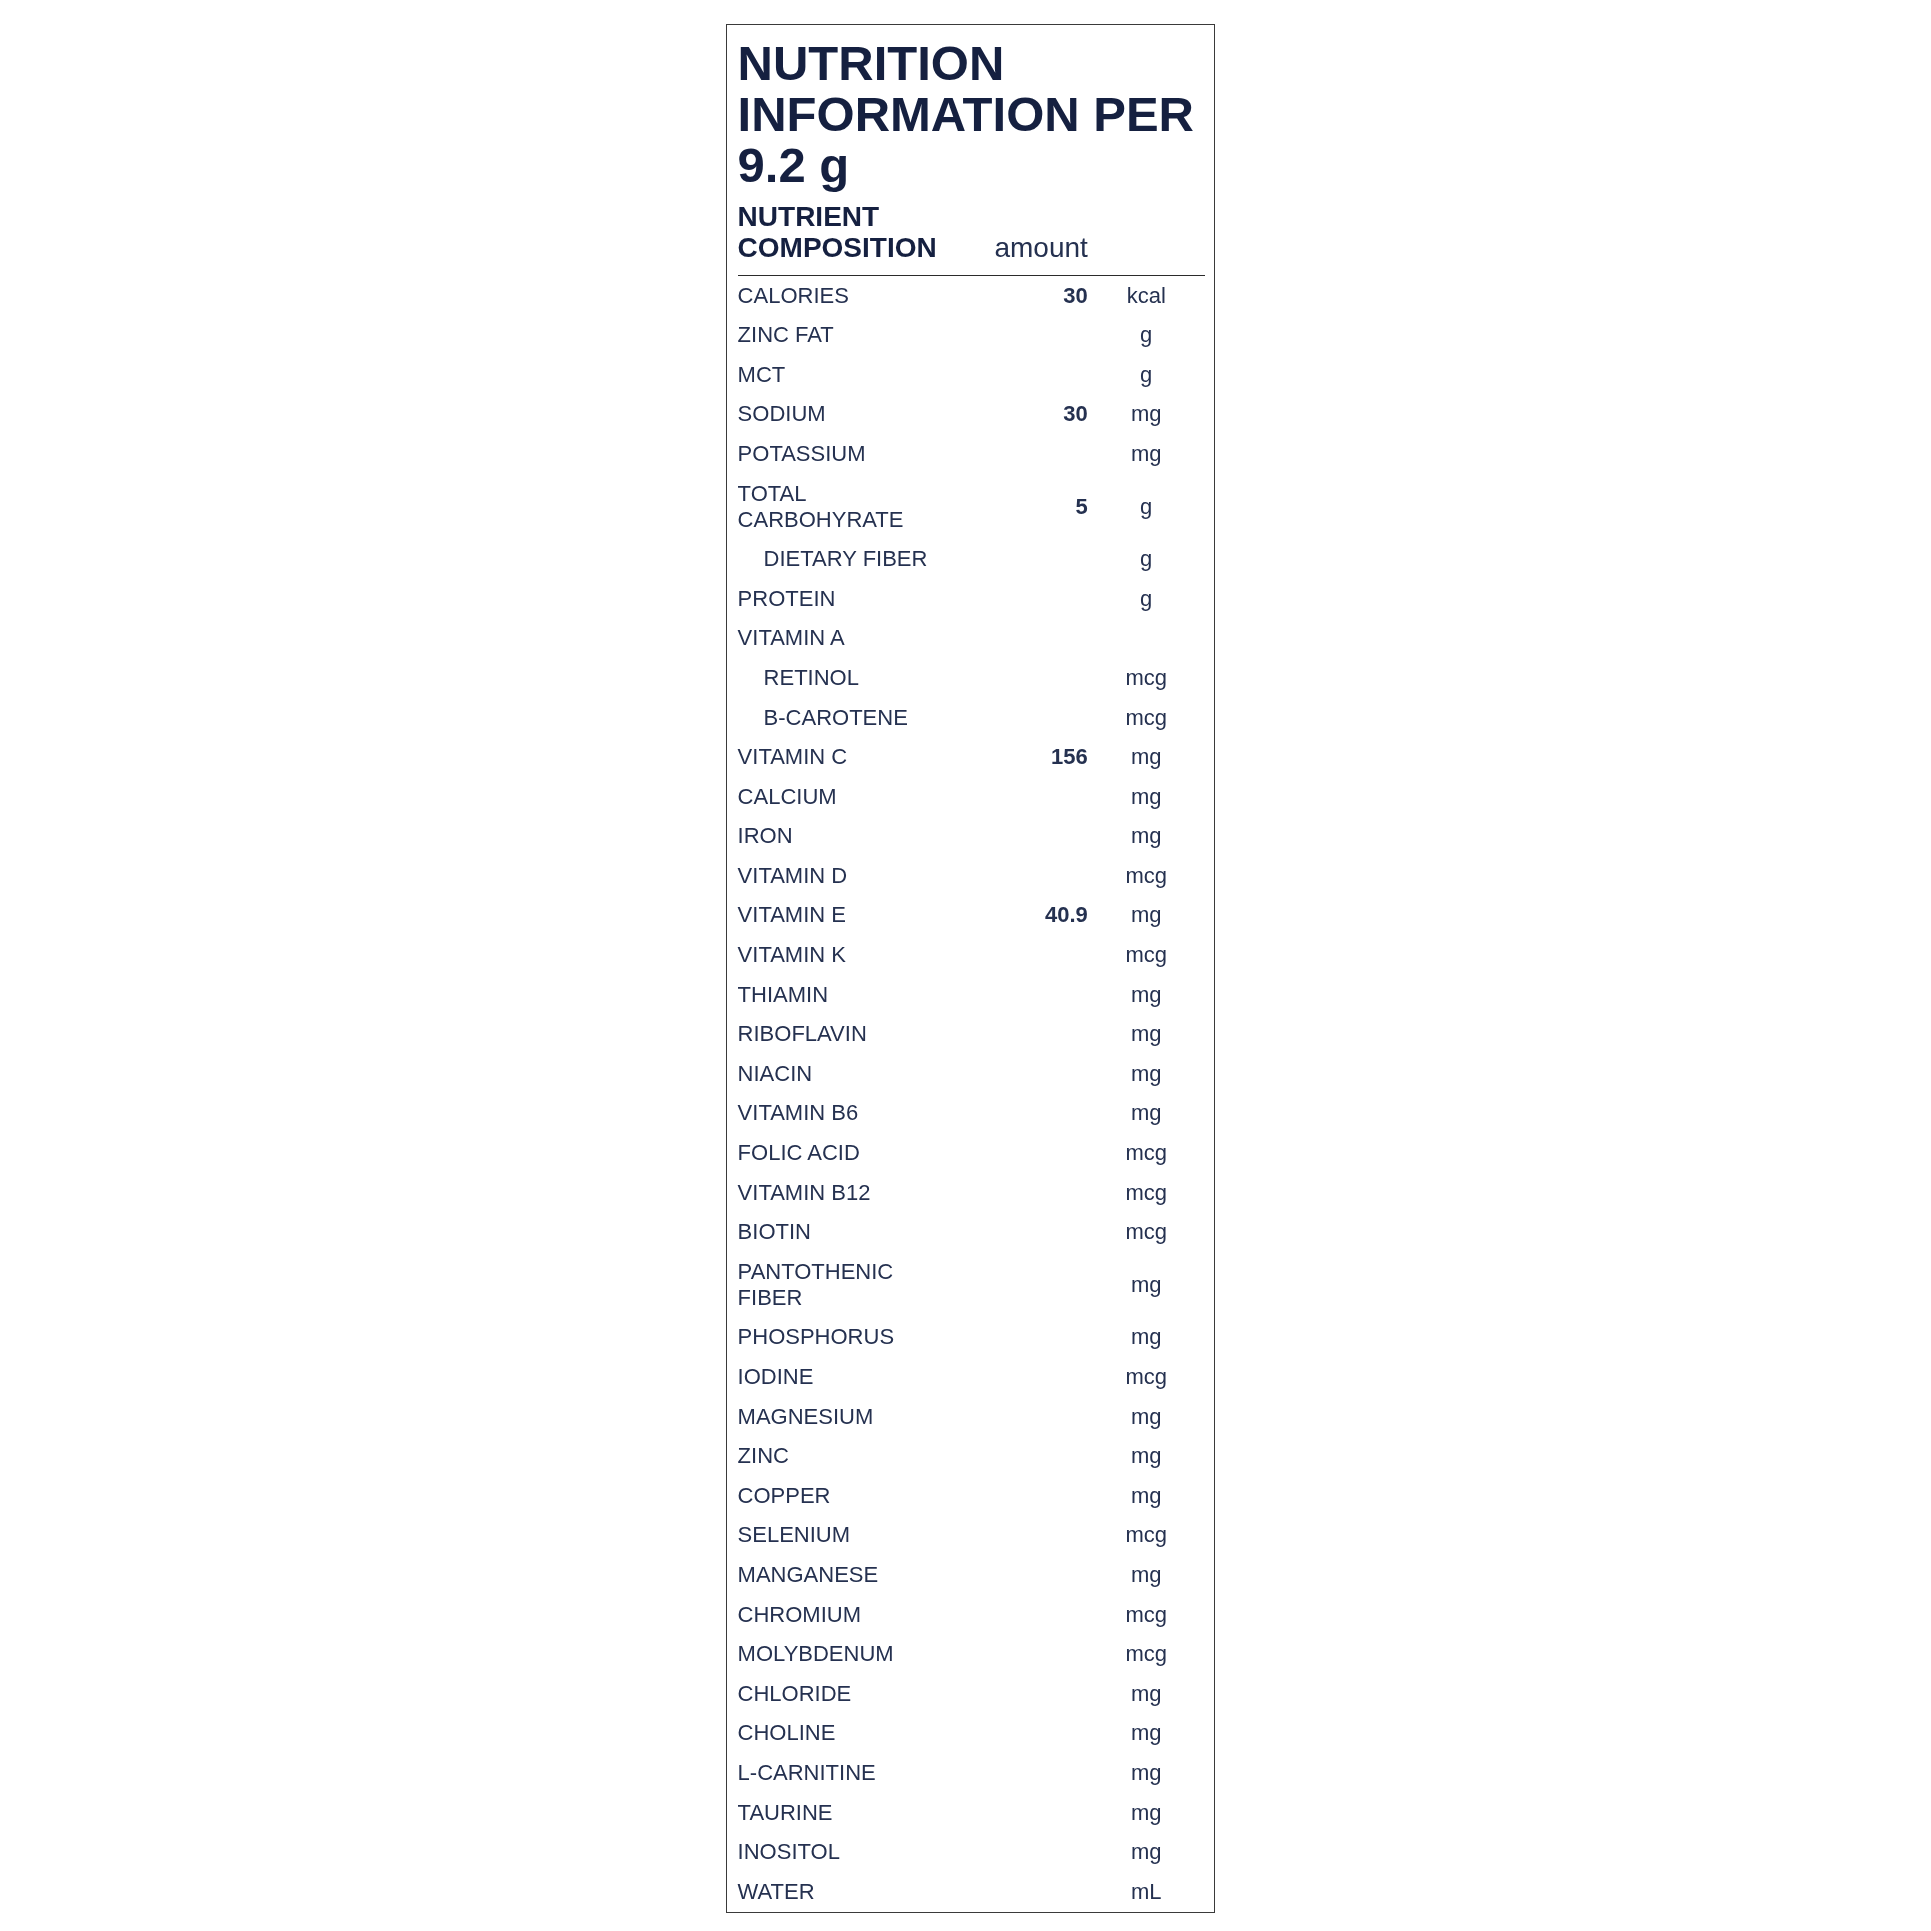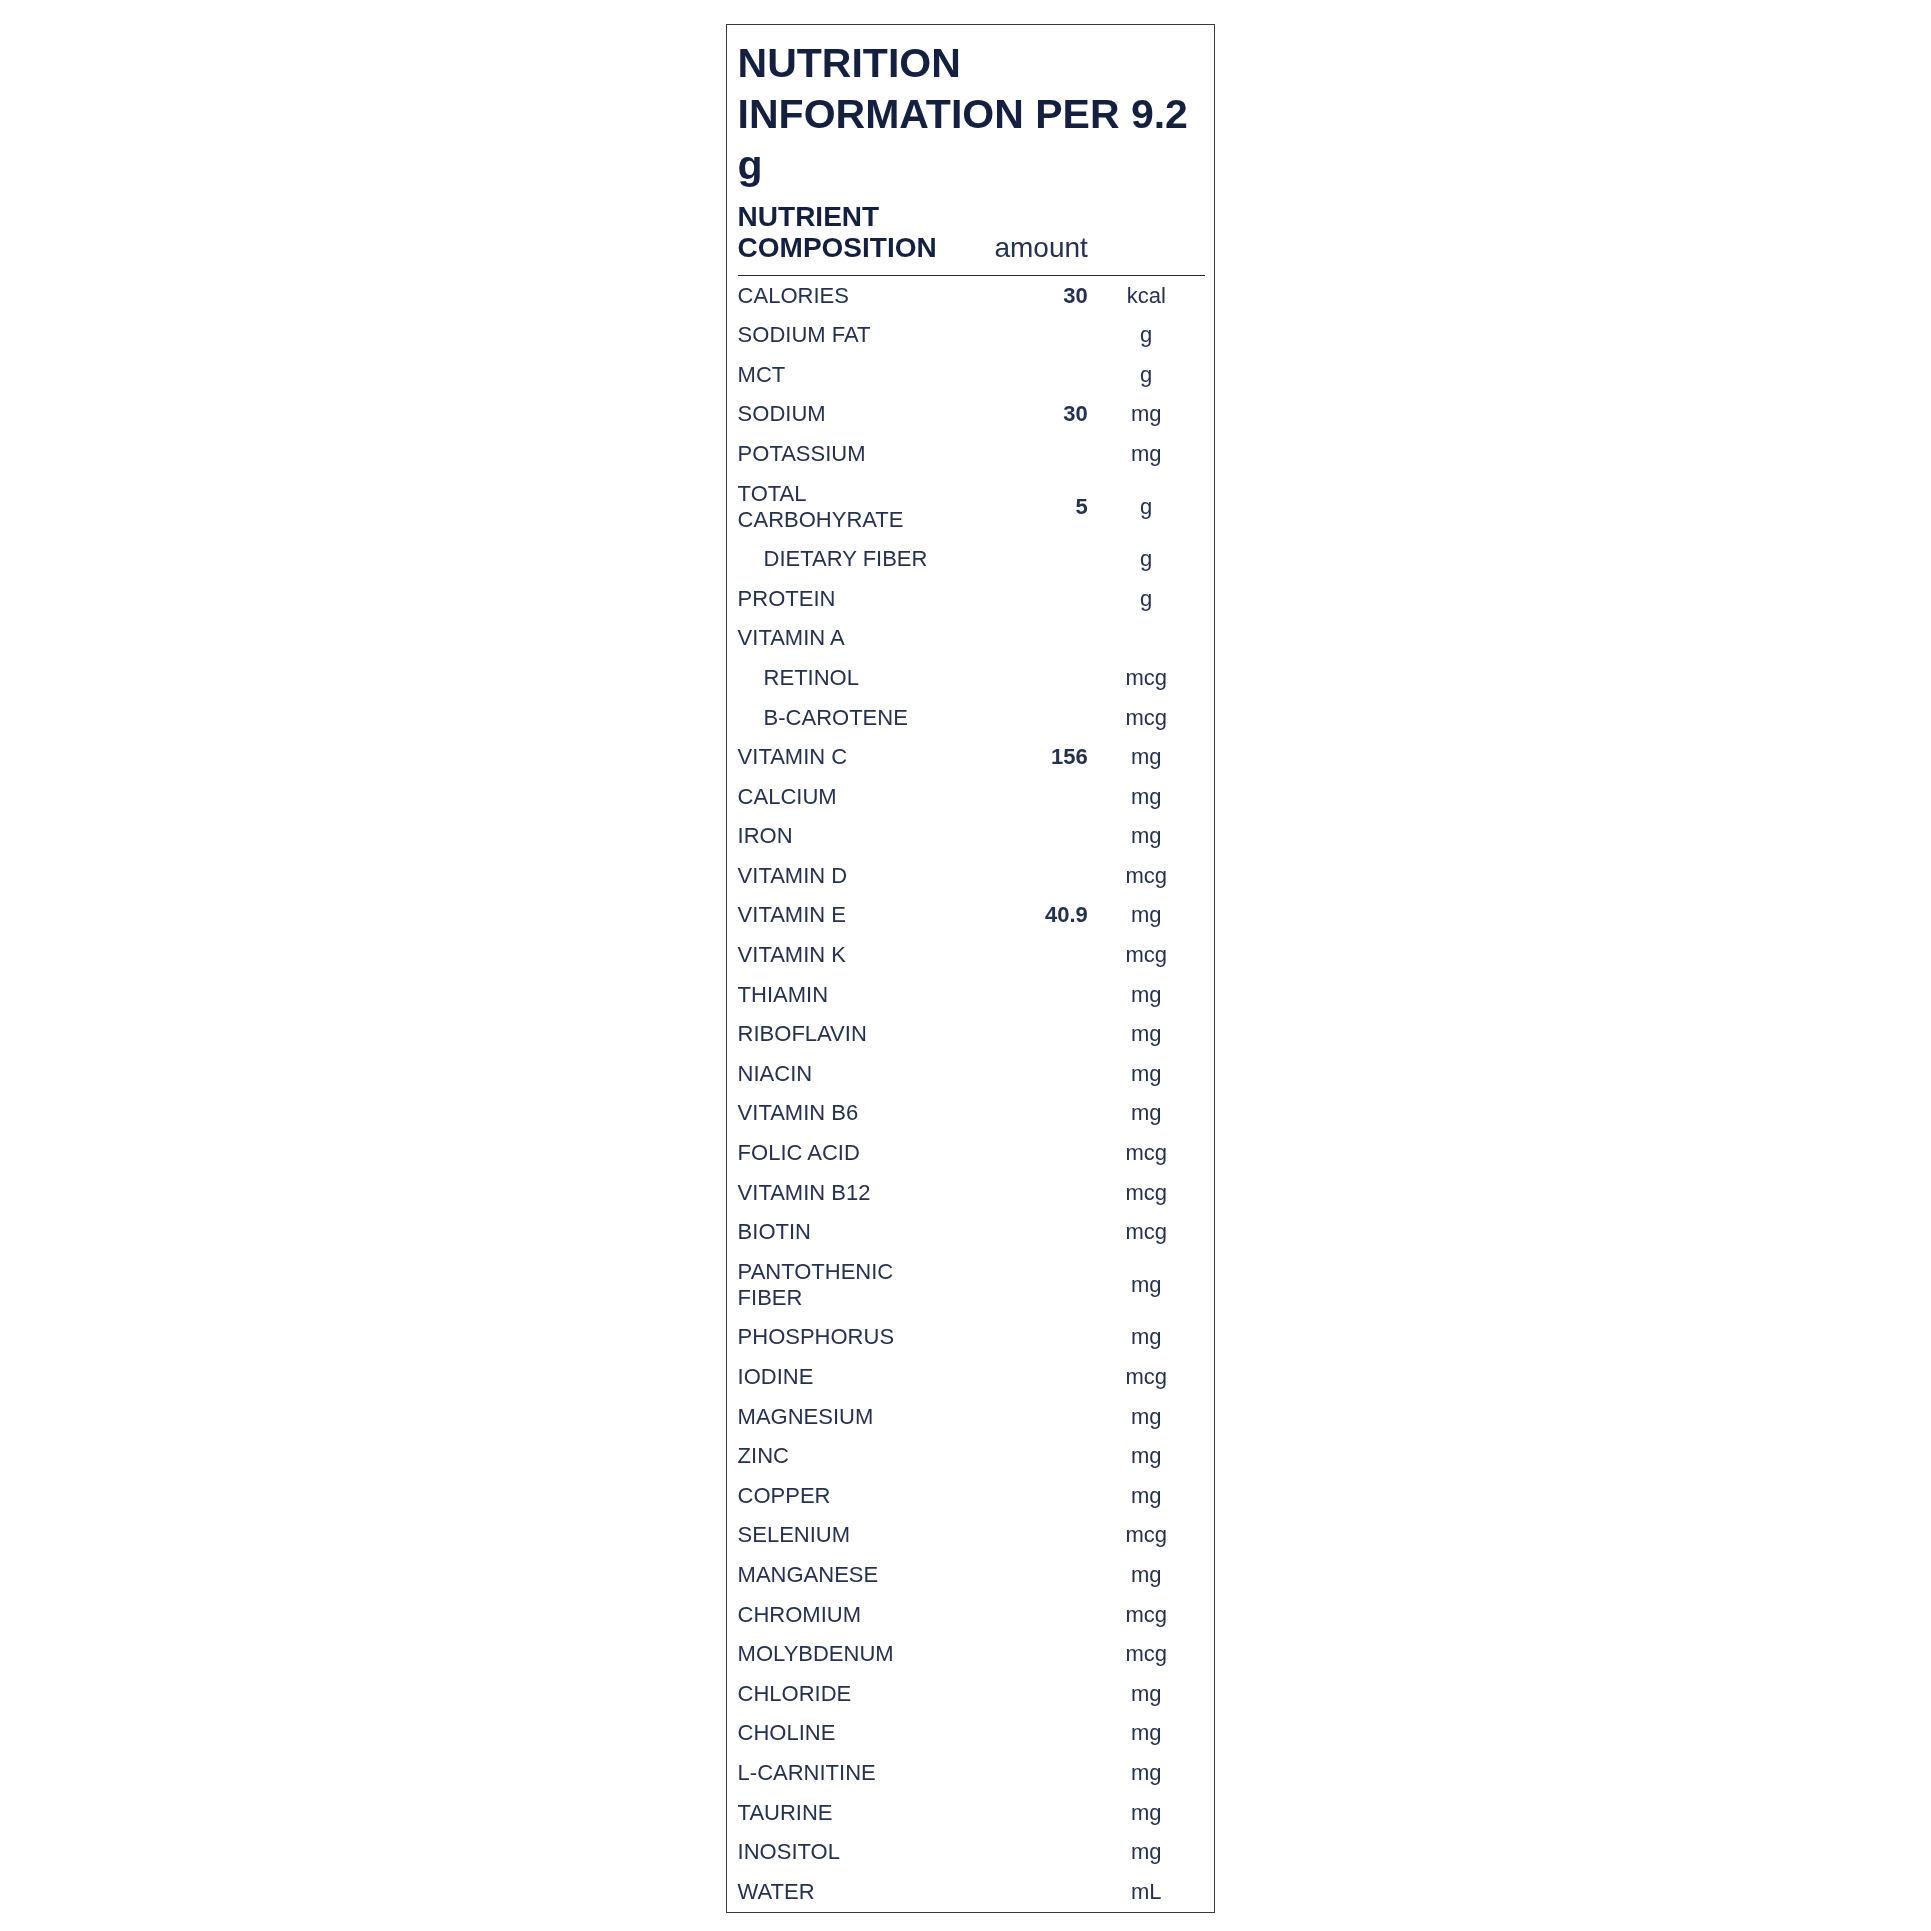--- a/index.html
+++ b/index.html
@@ -25,21 +25,21 @@
     left:726px;top:24px;
     width:487px;height:1887px;
     background:var(--background);
     border:1.9px solid var(--border);
     padding:0;
   }
   .panel-inner{
     padding:12.6px 8.7px 13.5px 10.6px;
   }
   h1.panel-title{
-    font-size:41px;
+    font-size:49px;
     font-weight:bold;
     line-height:51px;
     color:var(--title-text);
     letter-spacing:0;
     margin:0 0 10.6px 0;
     width:467px;
   }
   table.nutrition{
     width:467px;
     border-collapse:collapse;
@@ -98,21 +98,21 @@
             <th class="h-unit"></th>
           </tr>
         </thead>
         <tbody id="nutrient-rows">
             <tr>
               <td class="name">CALORIES</td>
               <td class="amount">30</td>
               <td class="unit">kcal</td>
             </tr>
             <tr>
-              <td class="name">SODIUM FAT</td>
+              <td class="name">ZINC FAT</td>
               <td class="amount"></td>
               <td class="unit">g</td>
             </tr>
             <tr>
               <td class="name">MCT</td>
               <td class="amount"></td>
               <td class="unit">g</td>
             </tr>
             <tr>
               <td class="name">SODIUM</td>

